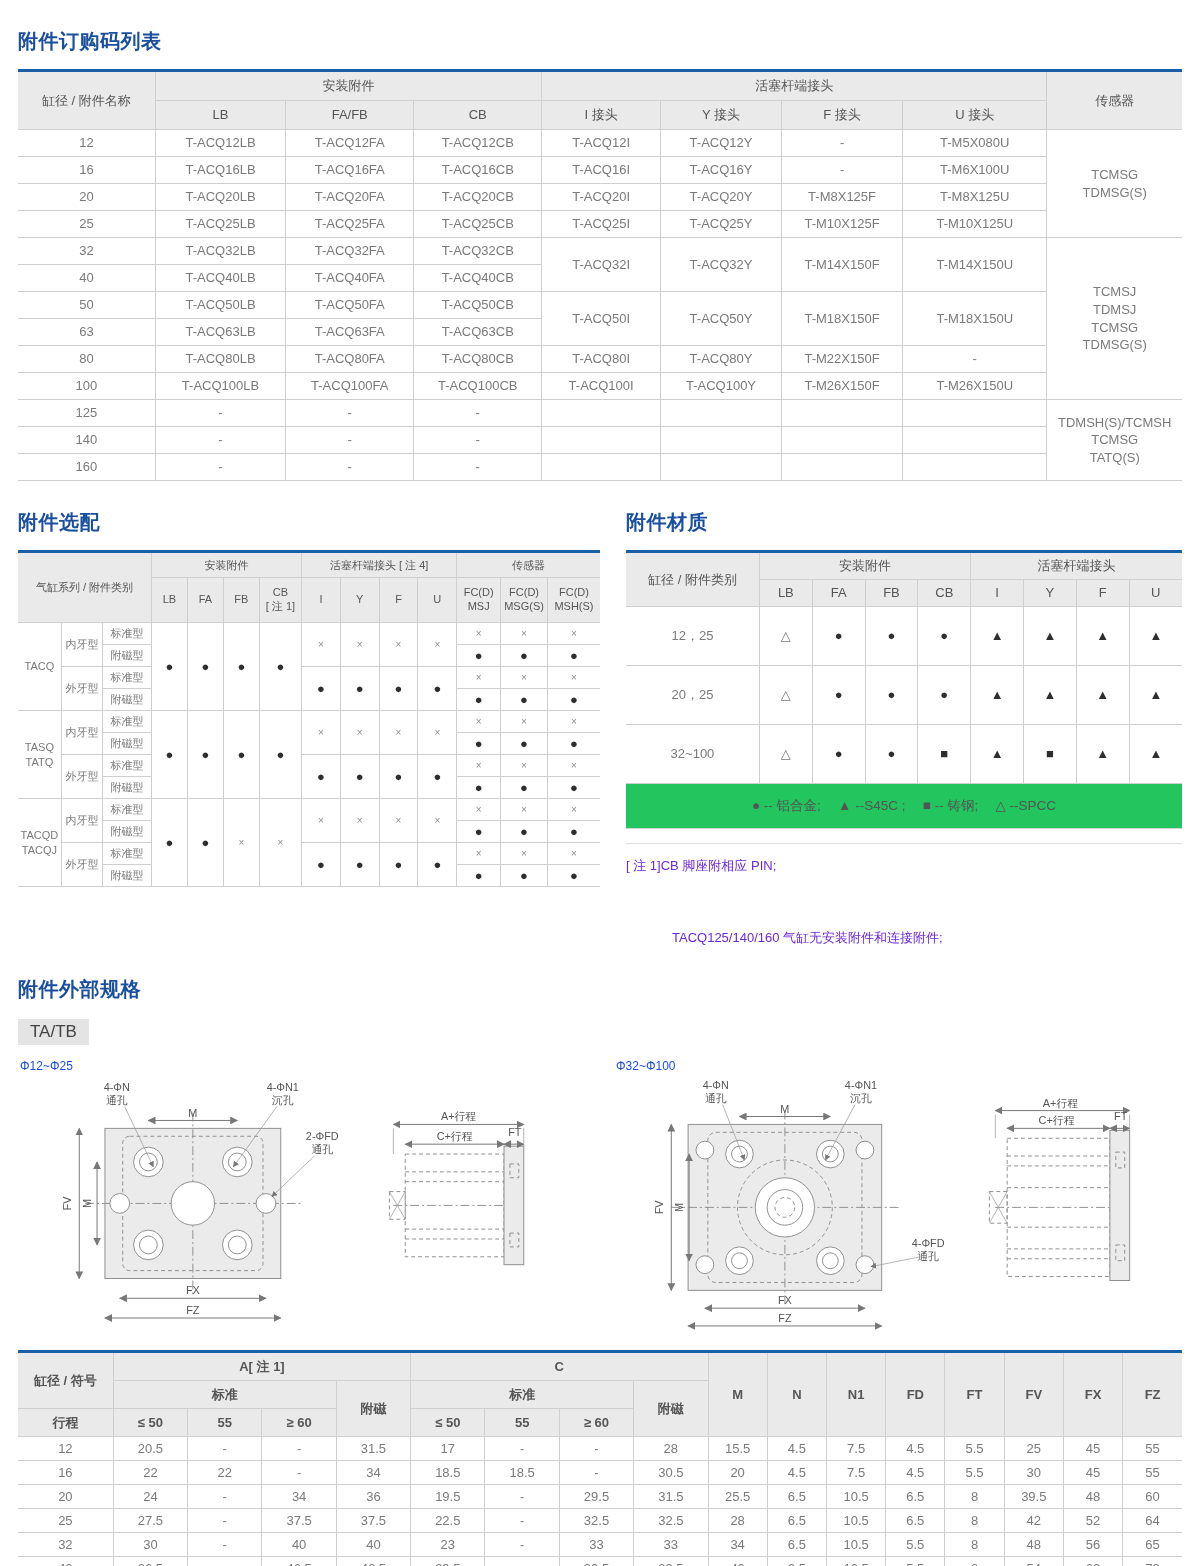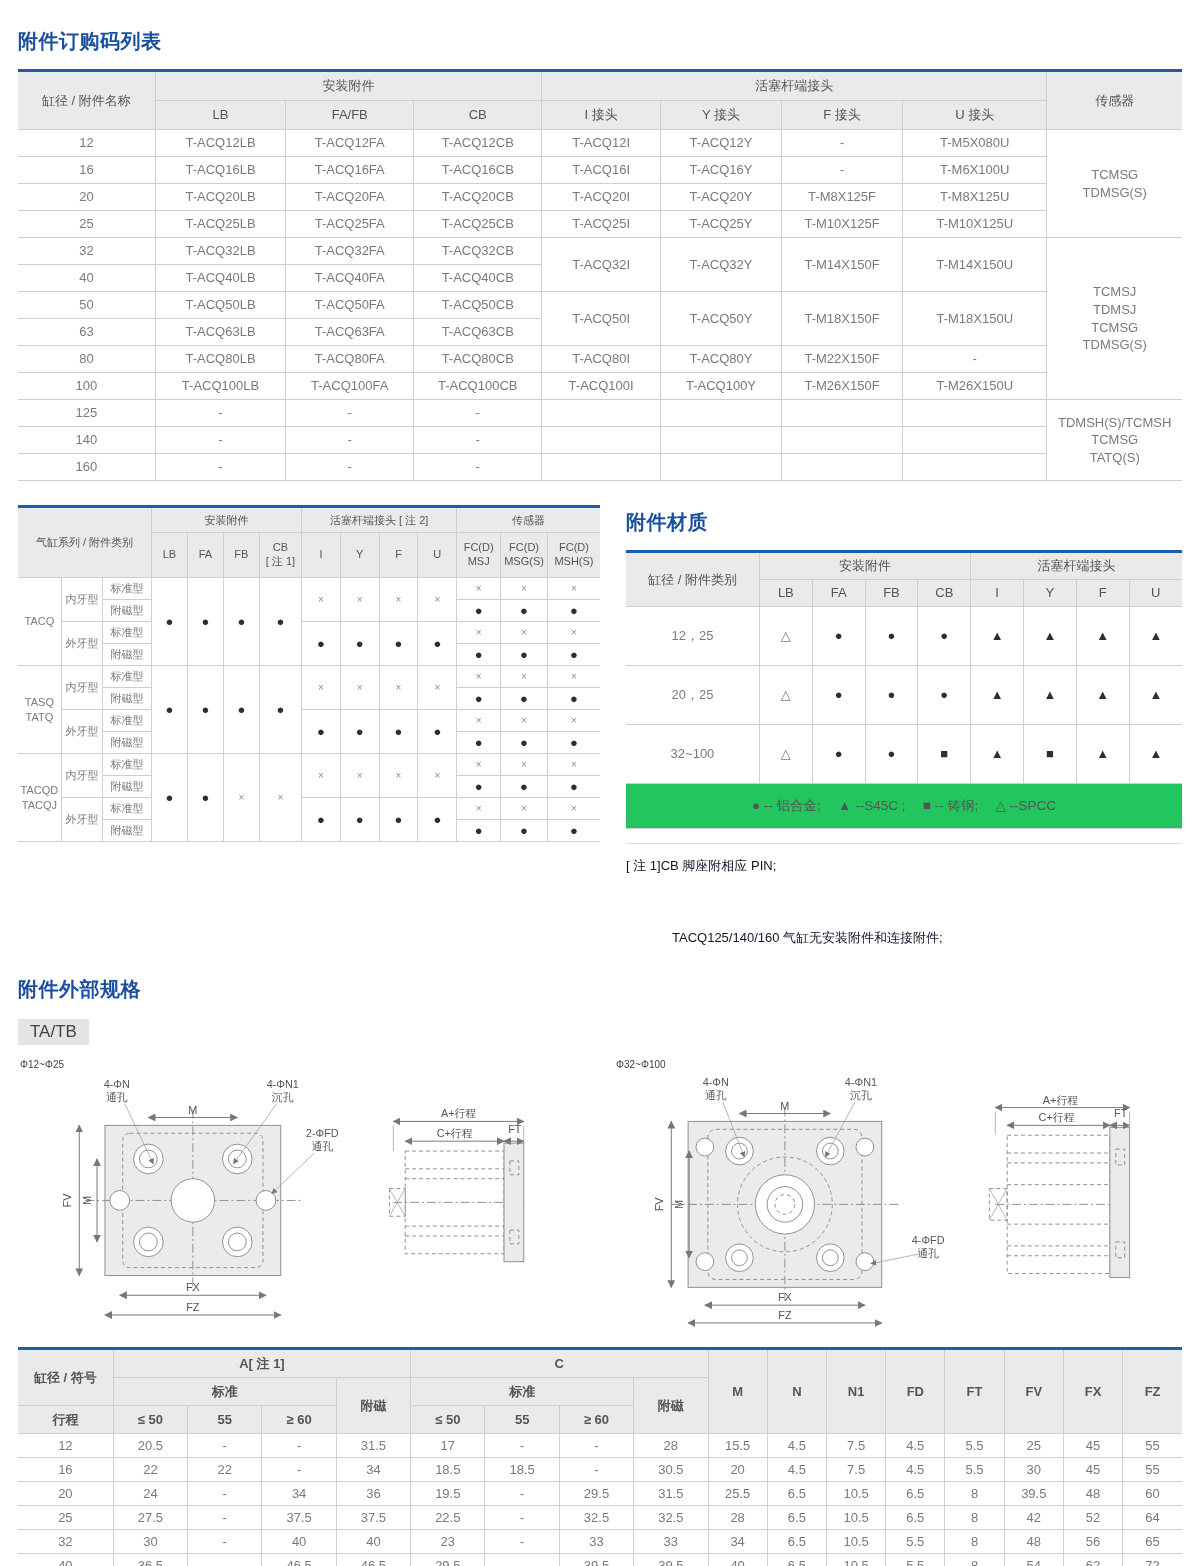--- a/index.html
+++ b/index.html
@@ -63,32 +63,32 @@
   #t-dims td{height:21px;}
 
   .sym{font-size:13px;color:#2e2e2e;}
   .sym-open{font-size:13px;color:#777;}
   .xmark{font-size:10px;color:#8d8d8d;}
 
   .two-col{display:flex;gap:26px;margin-top:24px;align-items:flex-start;}
   .col-left{flex:0 0 582px;}
   .col-right{flex:1;min-width:0;}
 
-  .notes{margin-top:14px;font-size:13px;color:#0f172a;line-height:1.9;border-top:1px solid #ddd;padding-top:10px;}
+  .notes{margin-top:14px;font-size:13px;color:#6d28d9;line-height:1.9;border-top:1px solid #ddd;padding-top:10px;}
   .notes p{margin:0;}
   .notes p.indent{padding-left:46px;margin-top:47px;}
 
   .ext-section{margin-top:26px;}
   .badge{
     display:inline-block;background:#e4e4e4;color:#444;
     font-size:17px;padding:3px 12px;margin:2px 0 12px 0;
   }
   .drawings{display:flex;gap:28px;align-items:flex-start;}
   .drawing{flex:1;min-width:0;}
-  .dlabel{font-size:10px;color:#404040;margin:2px 0 4px 2px;}
+  .dlabel{font-size:12px;color:#1d4ed8;margin:2px 0 4px 2px;}
   svg{display:block;width:100%;height:auto;}
   svg text{fill:#555;font-size:11px;font-family:"Liberation Sans","DejaVu Sans",sans-serif;}
   .plate{fill:#ebebeb;stroke:#8f8f8f;stroke-width:1;}
   .thin{stroke:#8f8f8f;stroke-width:1;fill:none;}
   .xthin{stroke:#9a9a9a;stroke-width:.75;fill:none;}
   .dash{stroke-dasharray:4 3;}
   .dashdot{stroke-dasharray:9 3 2 3;}
   .dim{stroke:#777;stroke-width:1;fill:none;}
   .hole{fill:#fff;stroke:#8f8f8f;stroke-width:1;}
   #t-dims-wrap{margin-top:16px;}
@@ -257,20 +257,21 @@
         <td></td>
         <td></td>
         <td></td>
         <td></td>
       </tr>
     </tbody>
   </table>
 
 <div class="two-col">
   <div class="col-left">
+    <h2 class="section-title">附件选配</h2>
     <table id="t-selection">
       <colgroup>
         <col style="width:7.6%">
           <col style="width:7.2%">
           <col style="width:8.6%">
         <col style="width:6.3%">
           <col style="width:6.3%">
           <col style="width:6.3%">
           <col style="width:7.4%">
         <col style="width:6.8%">
@@ -278,21 +279,21 @@
           <col style="width:6.8%">
           <col style="width:6.8%">
         <col style="width:7.7%">
           <col style="width:8.2%">
           <col style="width:9.2%">
       </colgroup>
     <thead>
           <tr>
             <th rowspan="2" colspan="3">气缸系列 / 附件类别</th>
             <th colspan="4">安装附件</th>
-            <th colspan="4">活塞杆端接头 [ 注 2]</th>
+            <th colspan="4">活塞杆端接头 [ 注 4]</th>
             <th colspan="3">传感器</th>
           </tr>
           <tr>
             <th>LB</th>
             <th>FA</th>
             <th>FB</th>
             <th>CB
 [ 注 1]</th>
             <th>I</th>
             <th>Y</th>

